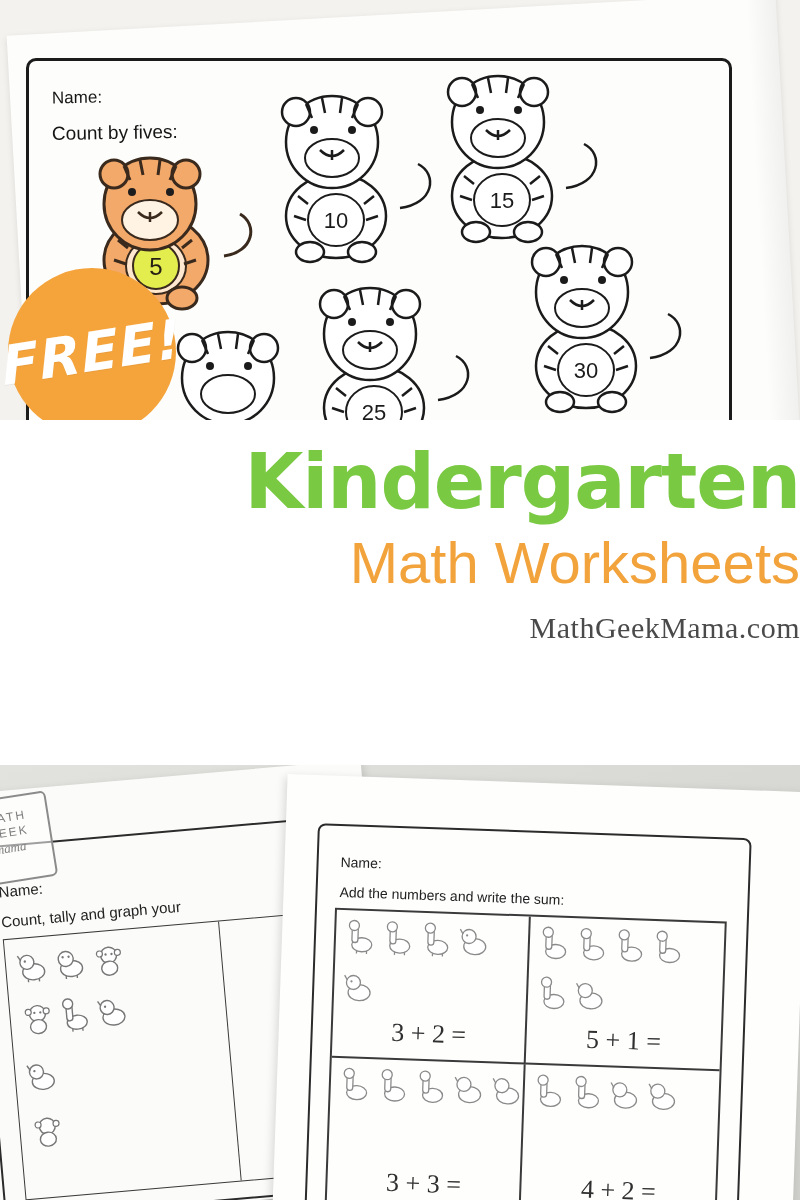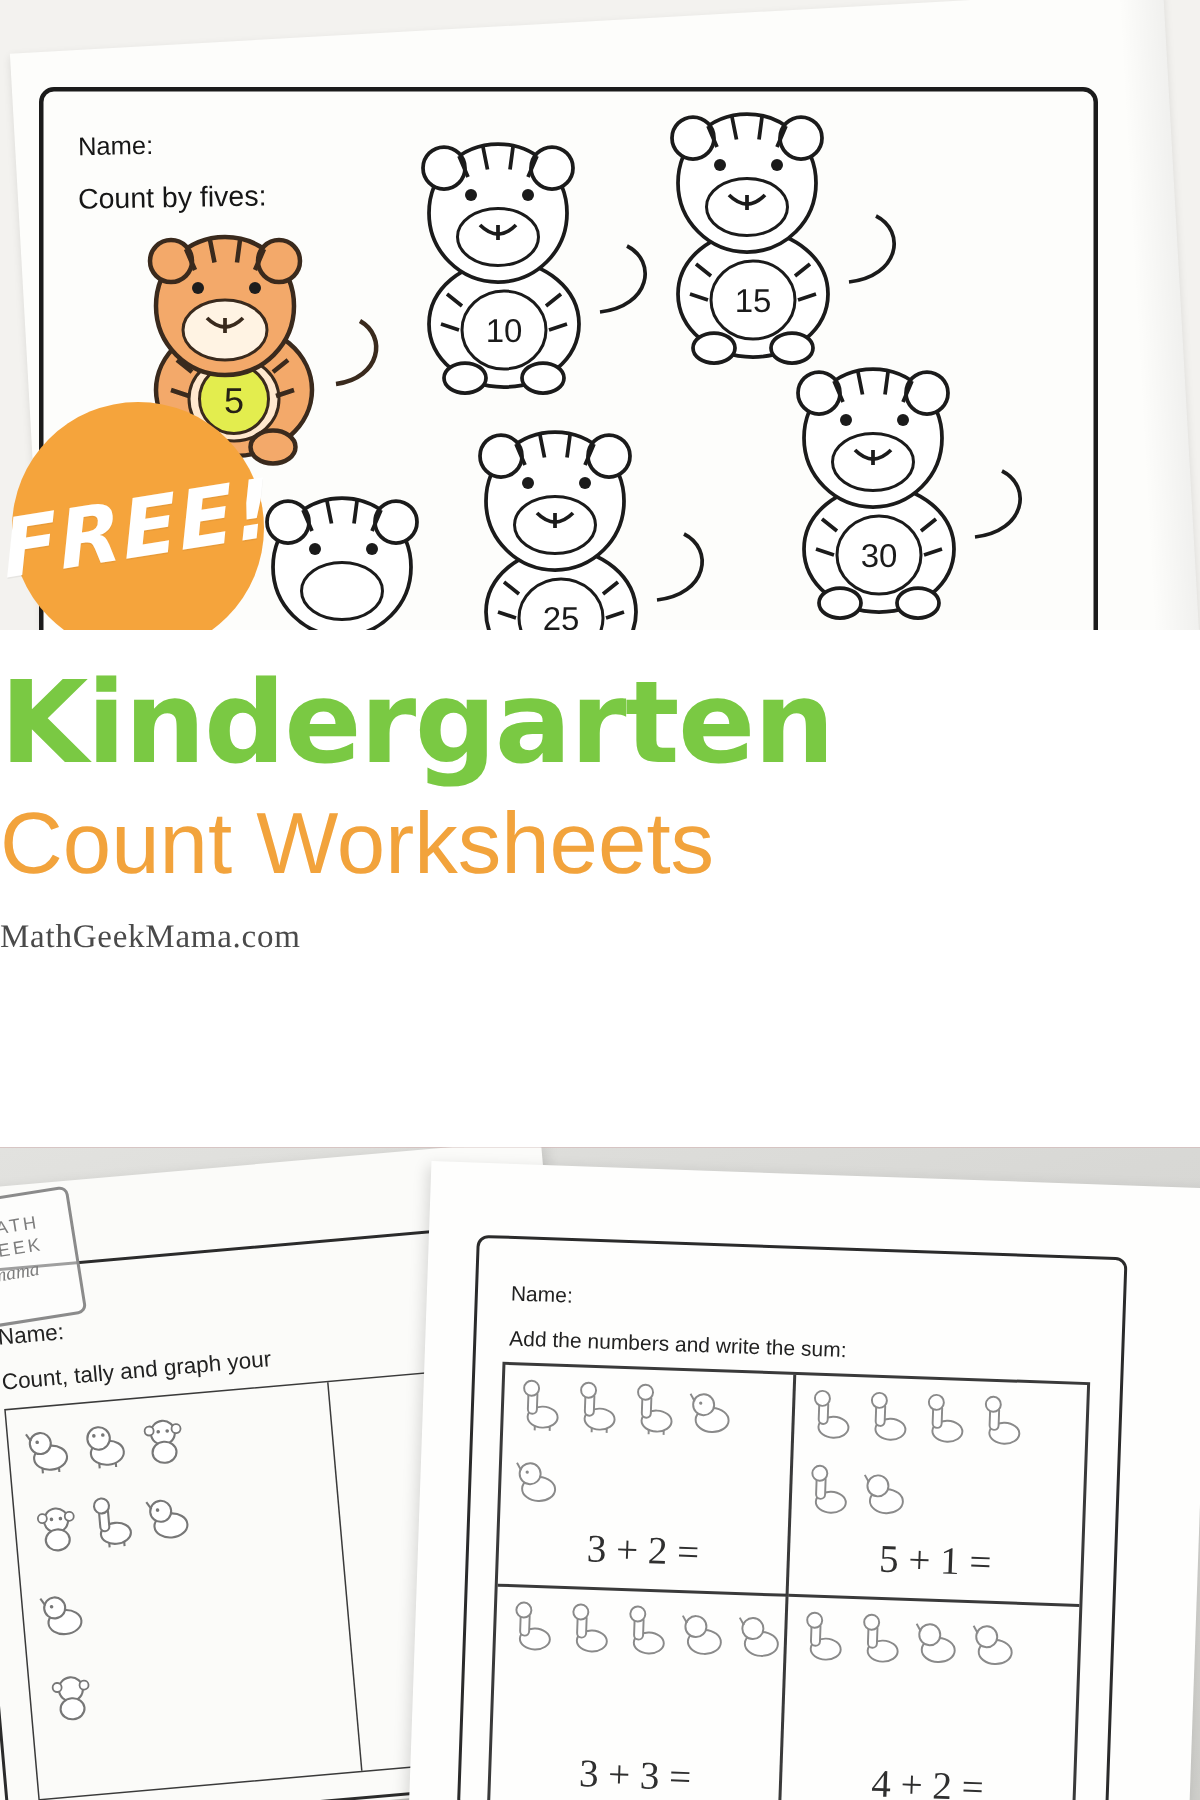--- a/index.html
+++ b/index.html
@@ -103,21 +103,21 @@
   }
 
   
   .text-band {
     position: absolute;
     left: 0;
     top: 420px;
     width: 800px;
     height: 345px;
     background: #ffffff;
-    text-align: left;
+    text-align: right;
   }
   .title-main {
     margin: 0;
     padding-top: 22px;
     font-family: "DejaVu Sans", sans-serif;
     font-weight: bold;
     font-size: 76px;
     line-height: 1.06;
     color: #7ac943;
     letter-spacing: -1px;
@@ -137,21 +137,21 @@
     padding-top: 10px;
     font-family: "Liberation Sans", sans-serif;
     font-weight: normal;
     font-size: 44px;
     color: #f2a33c;
   }
   .site-url {
     margin: 0;
     padding-top: 18px;
     font-family: "Liberation Serif", serif;
-    font-size: 22px;
+    font-size: 30px;
     color: #4a4a4a;
     letter-spacing: 0.5px;
   }
 
   
   .photo-bottom {
     position: absolute;
     left: 0;
     top: 765px;
     width: 800px;
@@ -451,21 +451,21 @@
       </svg>
     </div>
 
     <div class="free-badge">
       <span class="free-text">FREE!</span>
     </div>
   </div>
 
   <div class="text-band">
     <h1 class="title-main">Kindergarten</h1>
-    <h2 class="title-sub">Count Worksheets</h2>
+    <h2 class="title-sub">Math Worksheets</h2>
     <p class="site-url">MathGeekMama.com</p>
   </div>
 
   <div class="photo-bottom">
     <div class="bg-surface"></div>
 
     <div class="sheet-left">
       <div class="ws2-border"></div>
       <div class="ws2-name">Name:</div>
       <div class="ws2-instr">Count, tally and graph your</div>

